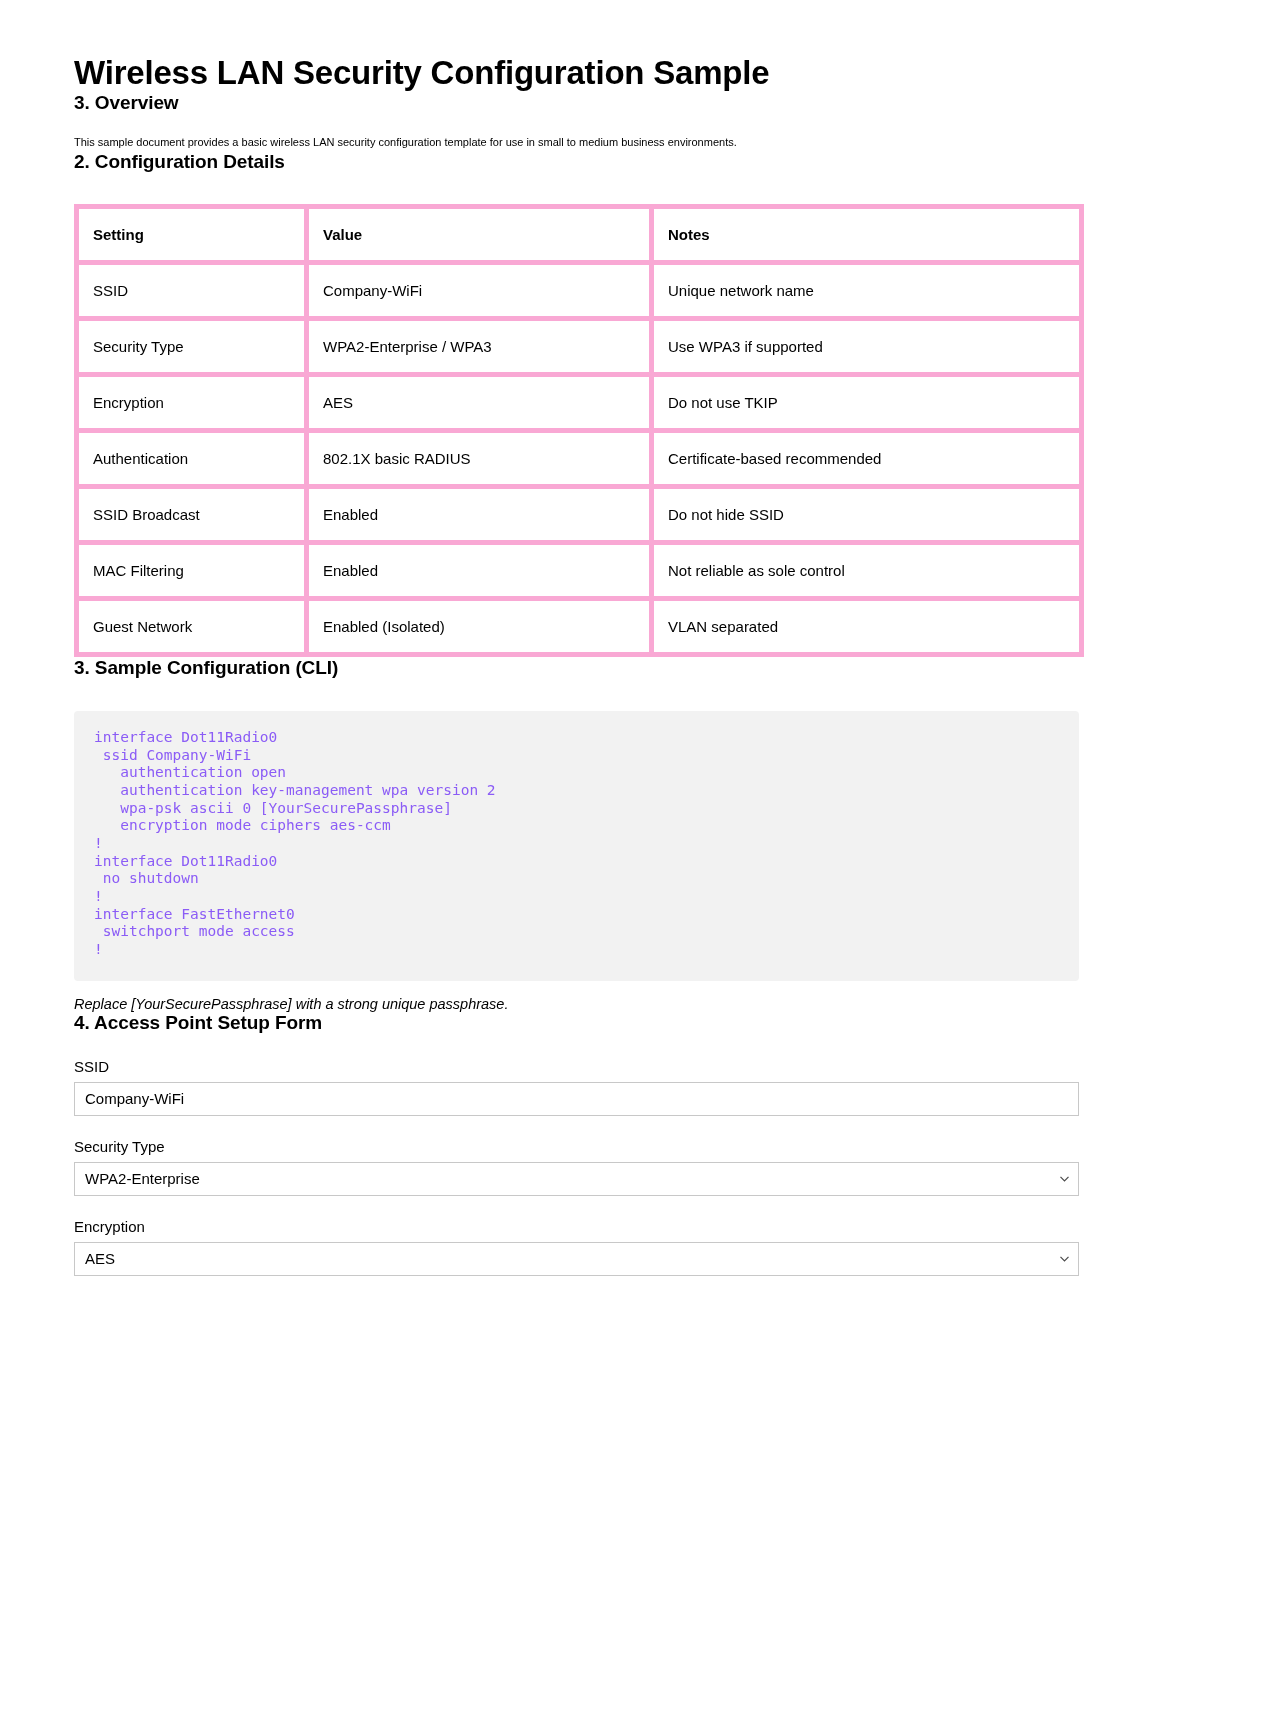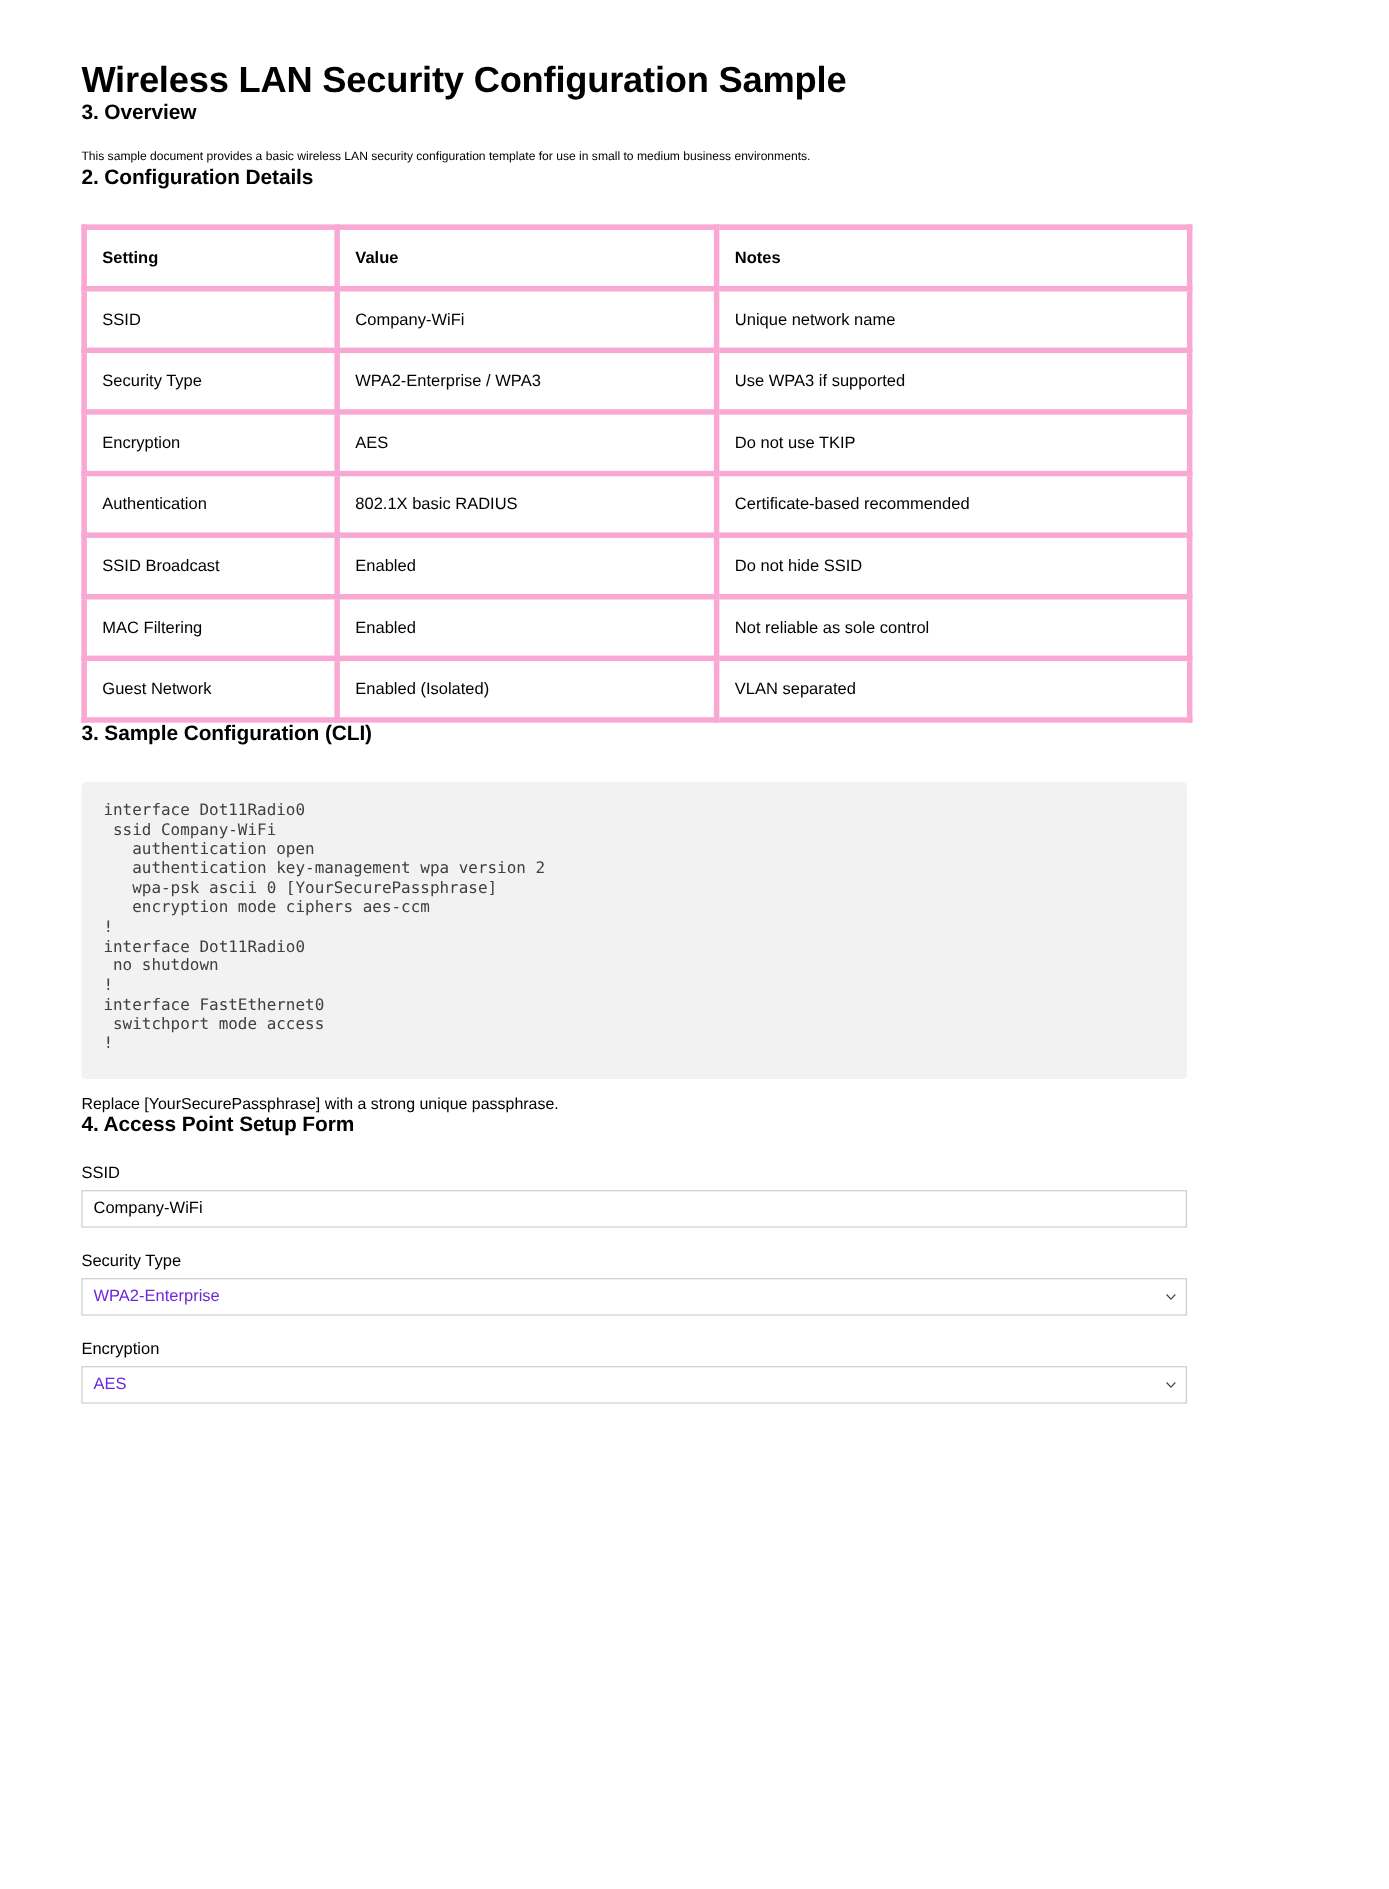--- a/index.html
+++ b/index.html
@@ -74,25 +74,26 @@
     background: #f2f2f2;
     border-radius: 4px;
     padding: 18px 20px 22px 20px;
     width: 1005px;
     box-sizing: border-box;
     font-family: "DejaVu Sans Mono", "Liberation Mono", monospace;
     font-size: 14.5px;
     line-height: 1.22;
     white-space: pre;
     overflow: hidden;
-    color: #404040;
+    color: #8b5cf6;
   }
 
   p.cli-note {
     font-size: 14.5px;
+    font-style: italic;
     margin: 15px 0 0 0;
   }
 
   .field-block { margin-top: 22px; }
   .field-block.first { margin-top: 24px; }
   label.field-label {
     display: block;
     font-size: 15px;
     margin: 0 0 7px 0;
   }
@@ -116,21 +117,21 @@
     position: relative;
     border: 1px solid #c8c8c8;
     background: #ffffff;
   }
   .select-wrap .select-value {
     position: absolute;
     left: 10px;
     top: 0;
     line-height: 32px;
     font-size: 15px;
-    color: #6d28d9;
+    color: #000000;
     white-space: nowrap;
   }
   .select-wrap .select-arrow {
     position: absolute;
     right: 9px;
     top: 50%;
     transform: translateY(-50%);
     width: 9px;
     height: 6px;
     display: block;

